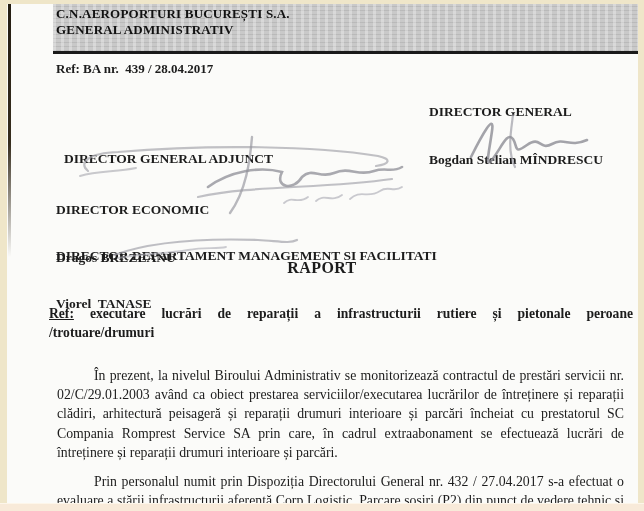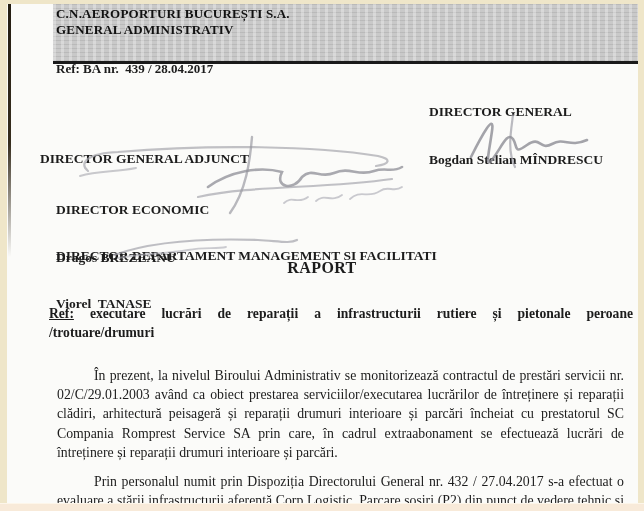--- a/index.html
+++ b/index.html
@@ -13,42 +13,42 @@
   }
   .paper {
     position:absolute; left:7px; top:4px; width:631px; height:500px;
     background:#fbfbf9;
   }
   .scan-line {
     position:absolute; left:8px; top:4px; width:3px; height:253px;
     background:linear-gradient(180deg,#241d12 0%, #362d1e 55%, rgba(95,82,58,0) 100%);
   }
   .banner {
-    position:absolute; left:53px; top:4px; width:585px; height:60px;
+    position:absolute; left:53px; top:4px; width:585px; height:50px;
     background-color:#c9c9c9;
     background-image:
       repeating-linear-gradient(90deg, rgba(255,255,255,.30) 0 3px, rgba(0,0,0,0) 3px 8px),
       repeating-linear-gradient(0deg, rgba(105,105,105,.16) 0 1px, rgba(0,0,0,0) 1px 4px);
     border-bottom:3px solid #1a1a1a;
     padding:2px 0 0 3px;
   }
   .banner-line {
     font-weight:bold; font-size:13px; line-height:16.3px;
     letter-spacing:.2px; color:#111; white-space:pre;
   }
   .ref-line {
     position:absolute; left:56px; top:61px;
     font-weight:bold; font-size:13px; white-space:pre;
   }
   .block {
     position:absolute; font-weight:bold; font-size:13.5px; line-height:16px;
     white-space:pre;
   }
   #block-general    { left:429px; top:72px; }
-  #block-adjunct    { left:40px;  top:119px; }
+  #block-adjunct    { left:64px;  top:119px; }
   #block-economic   { left:56px;  top:170px; }
   #block-department { left:56px;  top:216px; }
   .report-title {
     position:absolute; left:0; top:259px; width:644px;
     text-align:center; font-weight:bold; font-size:16px; letter-spacing:.4px;
   }
   .subject {
     position:absolute; left:49px; top:305px; width:584px;
     font-weight:bold; font-size:13.6px; line-height:18.5px;
   }

